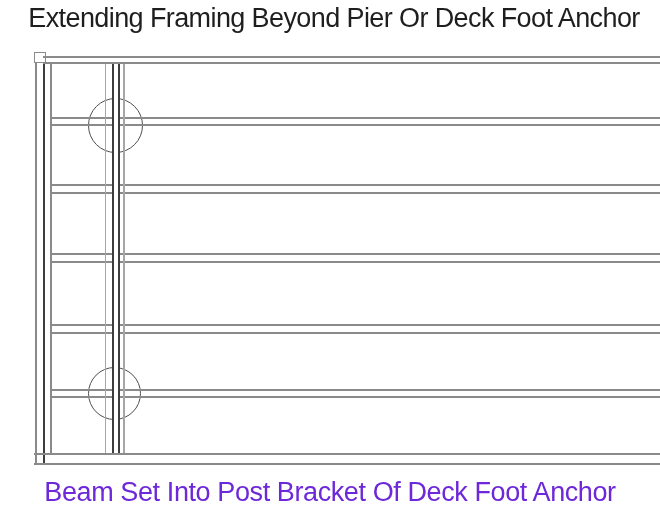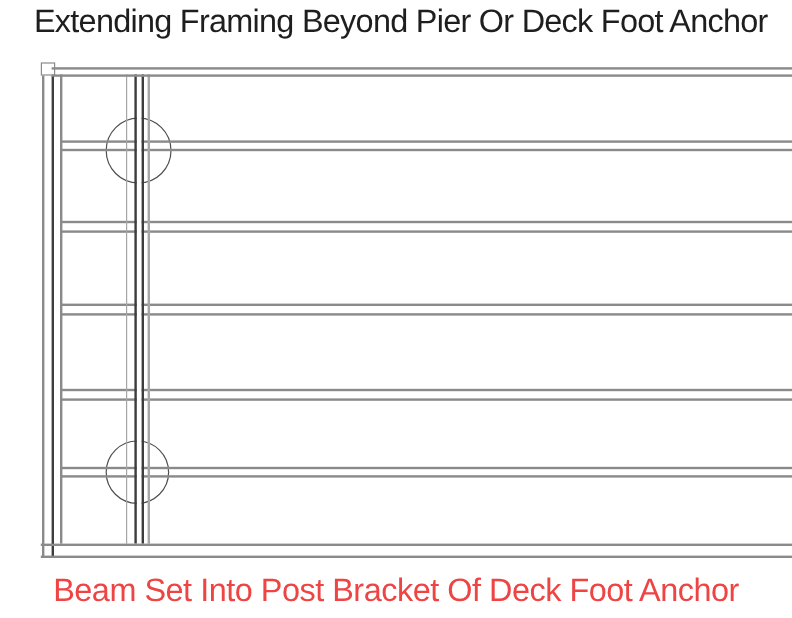--- a/index.html
+++ b/index.html
@@ -29,21 +29,21 @@
     white-space: nowrap;
   }
   .caption {
     position: absolute;
     top: 477px;
     left: 0;
     width: 660px;
     text-align: center;
     font-size: 27px;
     letter-spacing: -0.4px;
-    color: #ef4444;
+    color: #6d28d9;
     white-space: nowrap;
   }
   .canvas {
     position: absolute;
     left: 0;
     top: 0;
     width: 660px;
     height: 515px;
   }
   .deck-label {

